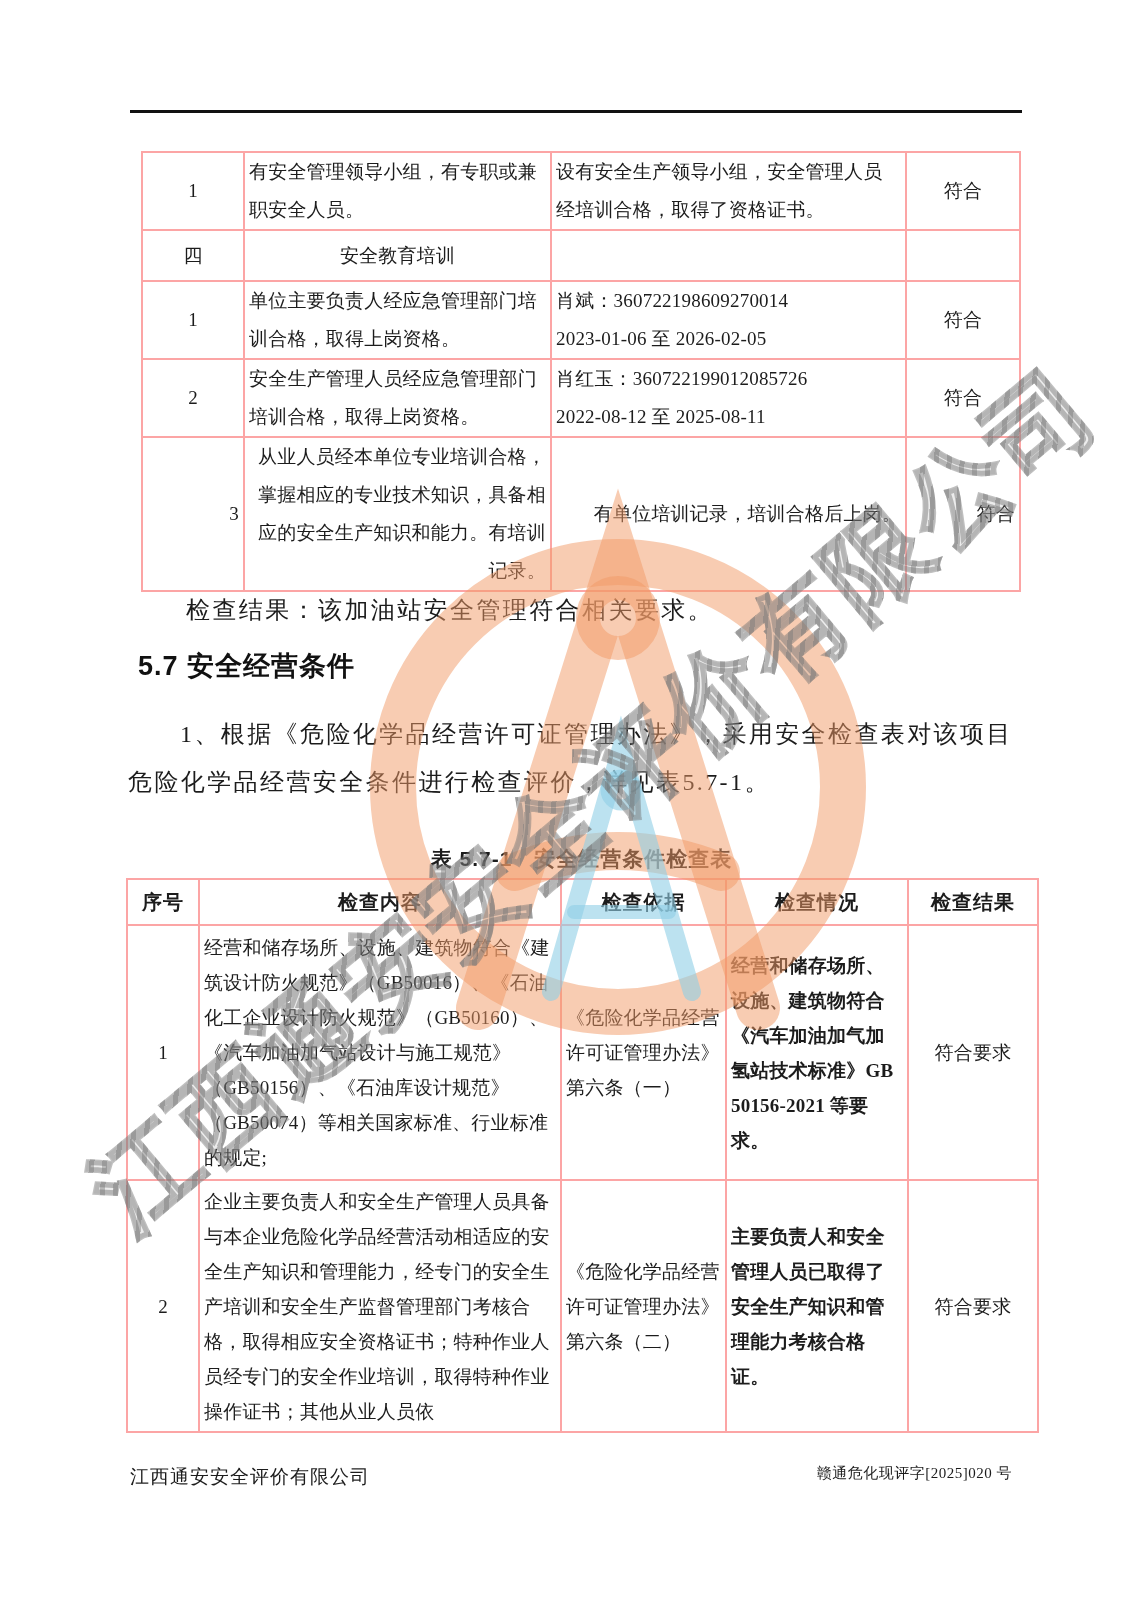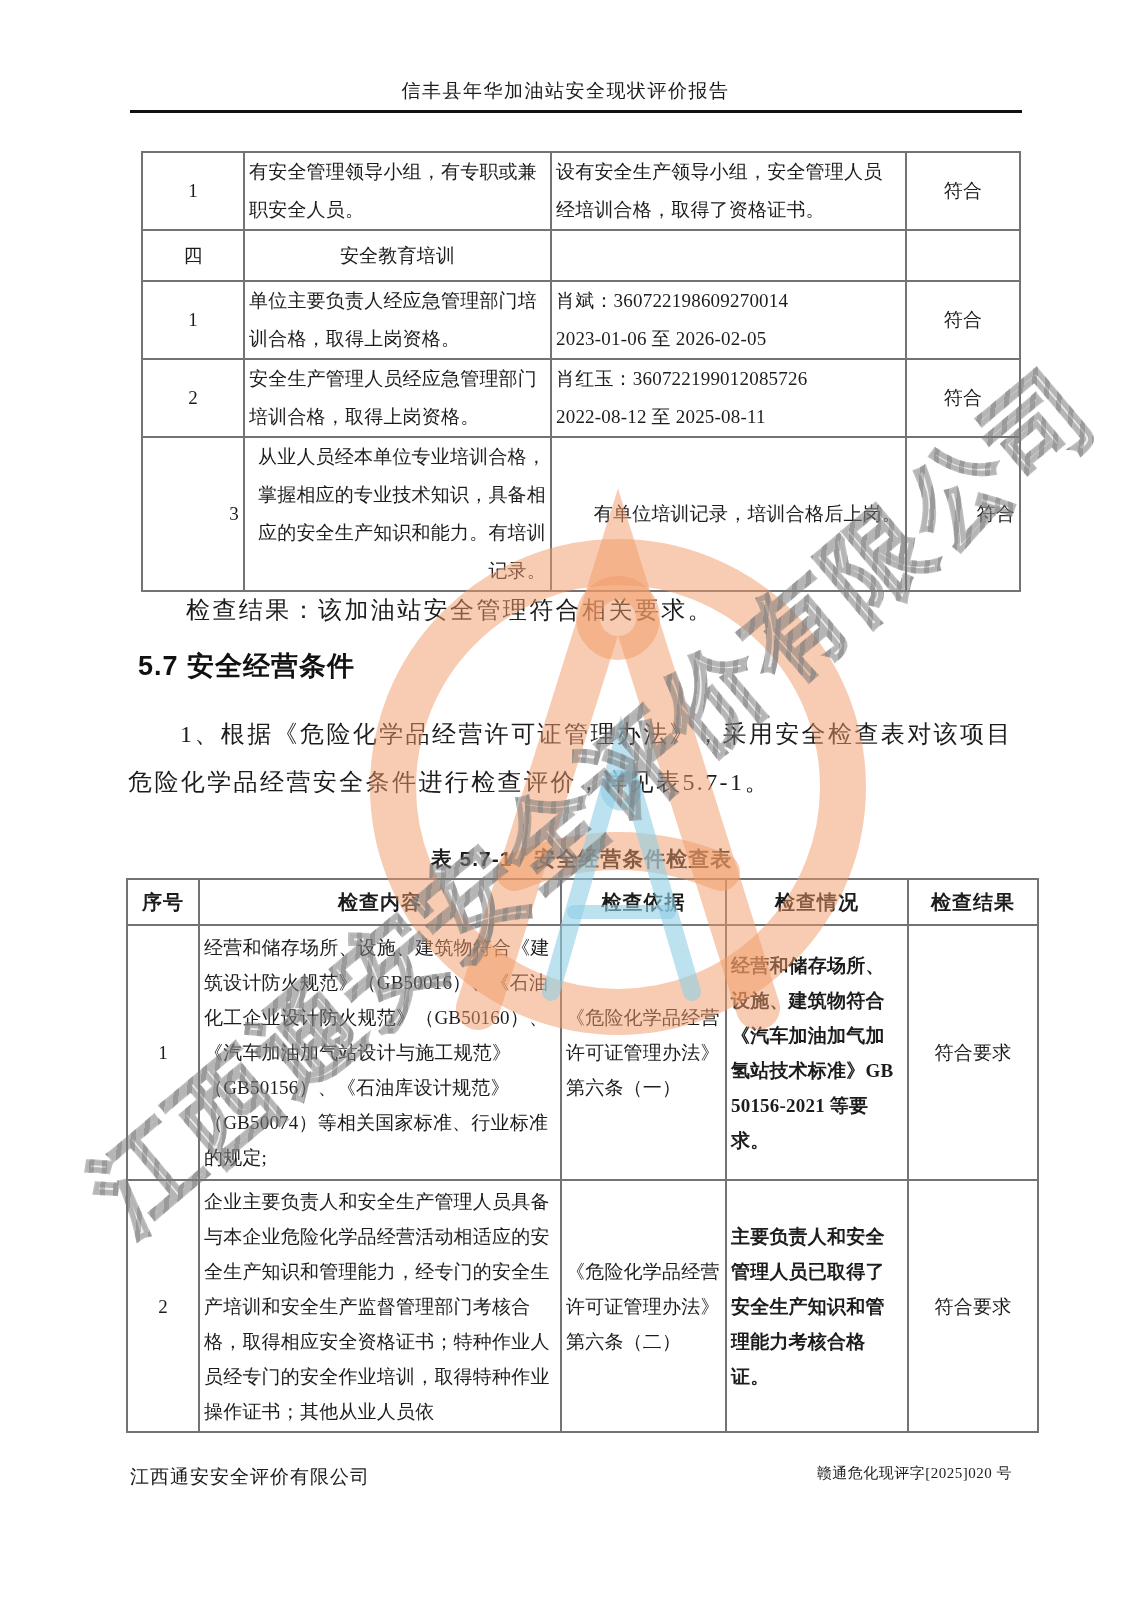--- a/index.html
+++ b/index.html
@@ -13,21 +13,21 @@
     position:absolute; top:78px; left:0; width:100%;
     text-align:center; font-size:19px; letter-spacing:1.5px;
   }
   .header-rule {
     position:absolute; top:110px; left:130px; width:892px; height:3px;
     background:#111;
   }
   
   table.tbl { border-collapse:collapse; table-layout:fixed; position:absolute; background:transparent; }
   .tbl td {
-    border:2px solid #737373; vertical-align:middle;
+    border:2px solid #fca5a5; vertical-align:middle;
     font-size:19px; letter-spacing:0.2px; line-height:38px;
     padding:0 4px; overflow:hidden;
   }
   .c-center { text-align:center; }
   
   .top-tbl { left:141px; top:151px; width:878px; }
   .top-tbl .rA td { height:75px; }
   .top-tbl .rB td { height:49px; }
   .top-tbl .rC td { height:75px; }
   .top-tbl .rD td { height:74px; }
@@ -79,21 +79,20 @@
     font-family:"Liberation Sans", sans-serif; font-weight:bold;
     font-size:100px; letter-spacing:8px;
     color:rgba(214,52,52,0.5);
   }
 </style>
 </head>
 <body>
 
 <div class="page">
 
-  <div class="header-title">信丰县年华加油站安全现状评价报告</div>
   <div class="header-rule"></div>
 
   <table class="tbl top-tbl">
     <colgroup>
       <col style="width:102px">
         <col style="width:307px">
         <col style="width:355px">
         <col style="width:114px">
     </colgroup>
     <tbody>

